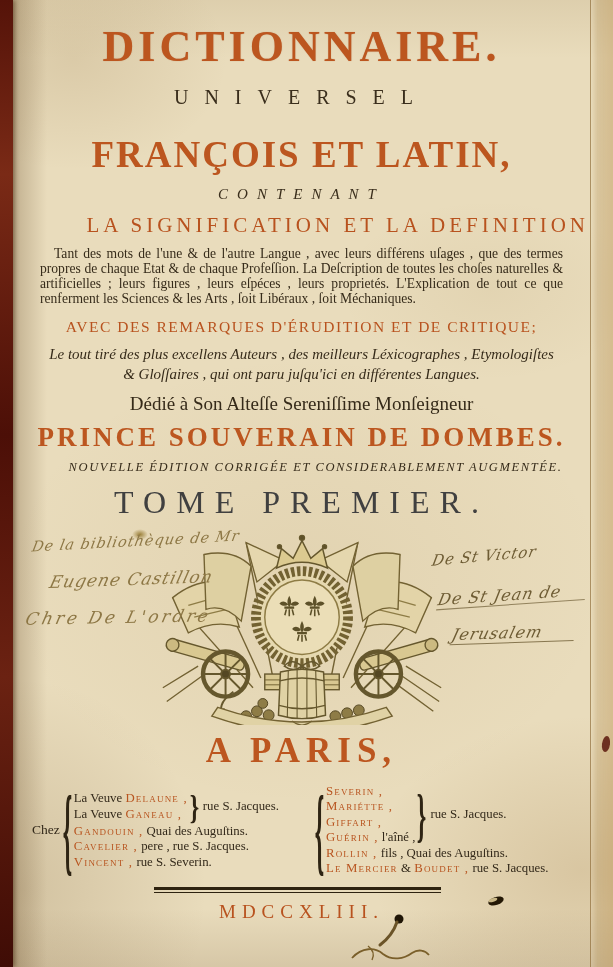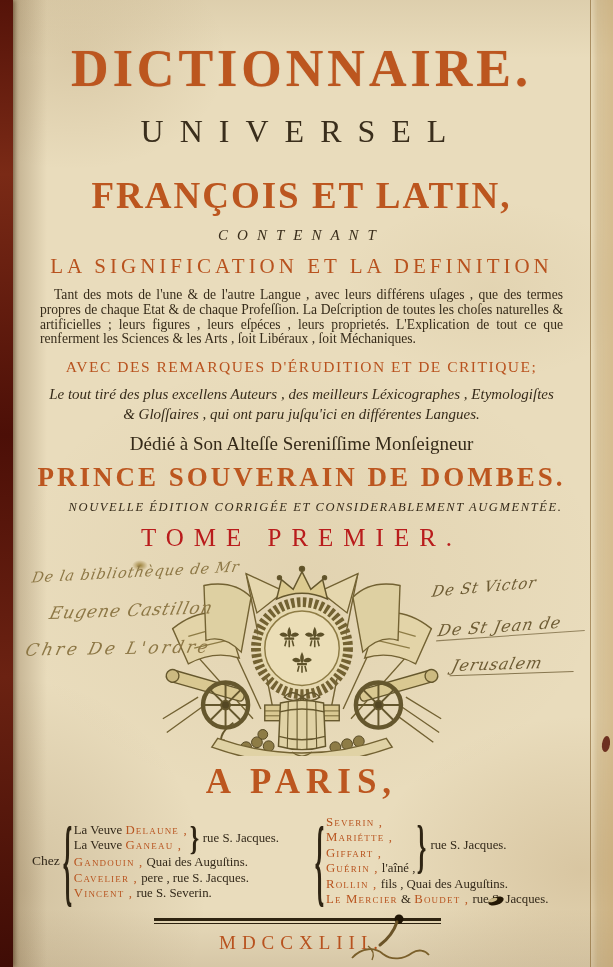--- a/index.html
+++ b/index.html
@@ -36,32 +36,32 @@
     background:linear-gradient(90deg, rgba(150,110,55,0), rgba(165,125,60,.25) 30%, rgba(175,130,60,.35));
     border-left:1px solid rgba(120,88,45,.45);
   }
   .edge-blot{
     position:absolute;right:3px;top:736px;width:8px;height:16px;border-radius:50%;
     background:#5a170c;transform:rotate(8deg);opacity:.85;
   }
 
   .page{position:absolute;left:14px;top:0;width:575px;height:967px;text-align:center;}
 
-  .t-main{margin:42px 0 0;font-size:52px;font-weight:bold;letter-spacing:4px;line-height:1.05;color:#bc561f;text-shadow:0 0 1px rgba(150,60,20,.4);}
-  .t-universel{margin-top:16px;font-size:32px;letter-spacing:16px;color:#3a2e1c;}
+  .t-main{margin:24px 0 0;font-size:44px;font-weight:bold;letter-spacing:4px;line-height:1.05;color:#bc561f;text-shadow:0 0 1px rgba(150,60,20,.4);}
+  .t-universel{margin-top:16px;font-size:20px;letter-spacing:16px;color:#3a2e1c;}
   .t-francois{margin-top:24px;font-size:37px;font-weight:bold;letter-spacing:2px;color:#bc561f;}
   .t-contenant{margin-top:10px;font-style:italic;font-size:15px;letter-spacing:9px;color:#3a2e1c;}
-  .t-signif{margin-top:10px;font-size:21px;letter-spacing:4px;color:#b8521e;}
+  .t-signif{margin-top:10px;font-size:21px;letter-spacing:4px;color:#b8521e;text-align:right;}
   .t-para1{margin:9px 26px 0;font-size:13.6px;line-height:1.1;text-align:justify;text-indent:14px;color:#362b1a;}
   .t-remarques{margin-top:11px;font-size:15.5px;letter-spacing:1.5px;color:#b8521e;}
   .t-para2{margin:9px 34px 0;font-style:italic;font-size:15px;line-height:1.3;color:#362b1a;}
   .t-dedie{margin-top:9px;font-size:19px;color:#352a19;}
   .t-prince{margin-top:7px;font-size:27px;font-weight:bold;letter-spacing:3px;color:#bc561f;}
   .t-nouvelle{margin-top:7px;font-style:italic;font-size:12.5px;letter-spacing:1.6px;color:#352a19;padding-left:28px;}
-  .t-tome{margin-top:9px;font-size:25px;letter-spacing:10px;color:#b91c1c;}
+  .t-tome{margin-top:9px;font-size:32px;letter-spacing:10px;color:#404040;}
   .t-paris{margin-top:6px;font-size:35px;font-weight:bold;letter-spacing:6px;color:#bc561f;}
   .t-year{margin-top:7px;font-size:19px;letter-spacing:6px;color:#b8521e;}
 
   .emblem-zone{position:relative;height:198px;margin-top:6px;}
   .emblem{position:absolute;left:50%;top:2px;transform:translateX(-50%);width:306px;height:196px;opacity:.95;}
 
   .hw{position:absolute;font-style:italic;color:#8d7745;white-space:nowrap;letter-spacing:1px;font-family:"DejaVu Serif",serif;}
   .hw-l1{left:18px;top:6px;font-size:14.5px;transform:rotate(-3deg) skewX(-14deg);}
   .hw-l2{left:36px;top:42px;font-size:17px;transform:rotate(-2deg) skewX(-16deg);}
   .hw-l3{left:12px;top:80px;font-size:17px;letter-spacing:3px;transform:rotate(-1deg) skewX(-14deg);}

